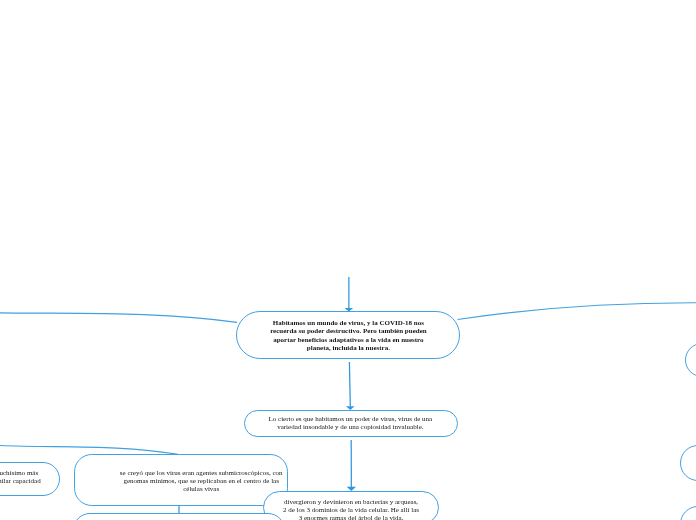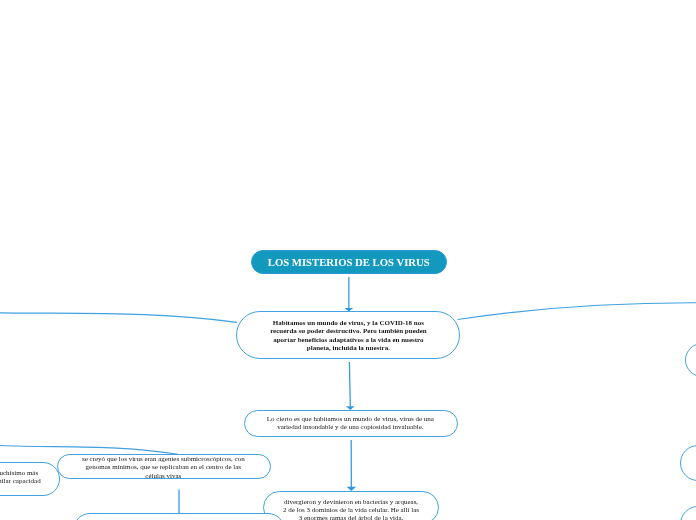--- a/index.html
+++ b/index.html
@@ -16,21 +16,21 @@
   .node.bold{font-weight:bold;}
 
   #root-node{background:#1399be;border:1px solid #2e9ad8;color:#ffffff;
              font-weight:bold;font-size:10.7px;line-height:12px;}
   #root-node .txt{position:relative;top:0.5px;}
 
   
   #root-node       {left:250.5px; top:249.5px; width:196.5px; height:24px;   border-radius:12px;}
   #node-intro      {left:236.3px; top:311.2px; width:224.2px; height:47.5px; border-radius:24px;}
   #node-cierto     {left:243.5px; top:409.5px; width:214.7px; height:27px;   border-radius:13.5px;}
-  #node-creyo      {left:57px;  top:454.3px; width:213.7px; height:25px; border-radius:17.75px;}
+  #node-creyo      {left:74px;  top:454.3px; width:213.7px; height:52px; border-radius:17.75px;justify-content:flex-end;}
   #node-divergieron{left:262.6px; top:490.5px; width:176.9px; height:33px;   border-radius:16.5px;}
   #node-capacidad  {left:-30.5px; top:461.6px; width:90.3px;  height:34.4px; border-radius:17.2px;}
   #node-right-upper{left:684.8px; top:343.2px; width:130px;   height:34.2px; border-radius:17.1px;}
   #node-right-middle{left:680.4px;top:444.7px; width:130px;   height:36.3px; border-radius:18.15px;}
   #node-right-lower{left:680.4px; top:505.5px; width:130px;   height:36px;   border-radius:18px;}
   #node-creyo-child{left:73px;    top:513.3px; width:212px;   height:34px;   border-radius:17px;}
 
   #node-intro       .txt{width:166px; position:relative; top:1px;}
   #node-cierto      .txt{width:176px; line-height:7.5px;  position:relative; top:0.7px; left:-0.5px;}
   #node-creyo       .txt{width:170px; line-height:8.05px; position:relative; top:0.7px; left:-0.5px;}
@@ -58,30 +58,27 @@
         <path d="M349.4,362 L350.3,406.5" fill="none"></path>
         <path d="M346,406.3 L354.6,406.3 L350.3,410.1 Z" stroke="none"></path>
       </g>
       <g>
         <path d="M351.2,440 L351.35,487" fill="none"></path>
         <path d="M346.6,486.8 L356.1,486.8 L351.35,491.1 Z" stroke="none"></path>
       </g>
     </g>
   </svg>
 
-  <div class="node" id="root-node">
-    <span class="txt">LOS MISTERIOS DE LOS VIRUS</span>
-  </div>
 
   <div class="node bold" id="node-intro">
     <span class="txt">Habitamos un mundo de virus, y la COVID-18 nos recuerda su poder destructivo. Pero también pueden aportar beneficios adaptativos a la vida en nuestro planeta, incluida la nuestra.</span>
   </div>
 
   <div class="node" id="node-cierto">
-    <span class="txt">Lo cierto es que habitamos un mundo de virus, virus de una variedad insondable y de una copiosidad invaluable.</span>
+    <span class="txt">Lo cierto es que habitamos un poder de virus, virus de una variedad insondable y de una copiosidad invaluable.</span>
   </div>
 
   <div class="node" id="node-creyo">
     <span class="txt">se creyó que los virus eran agentes submicroscópicos, con genomas mínimos, que se replicaban en el centro de las células vivas</span>
   </div>
 
   <div class="node" id="node-divergieron">
     <span class="txt">divergieron y devinieron en bacterias y arqueas, 2 de los 3 dominios de la vida celular. He allí las 3 enormes ramas del árbol de la vida.</span>
   </div>
 

